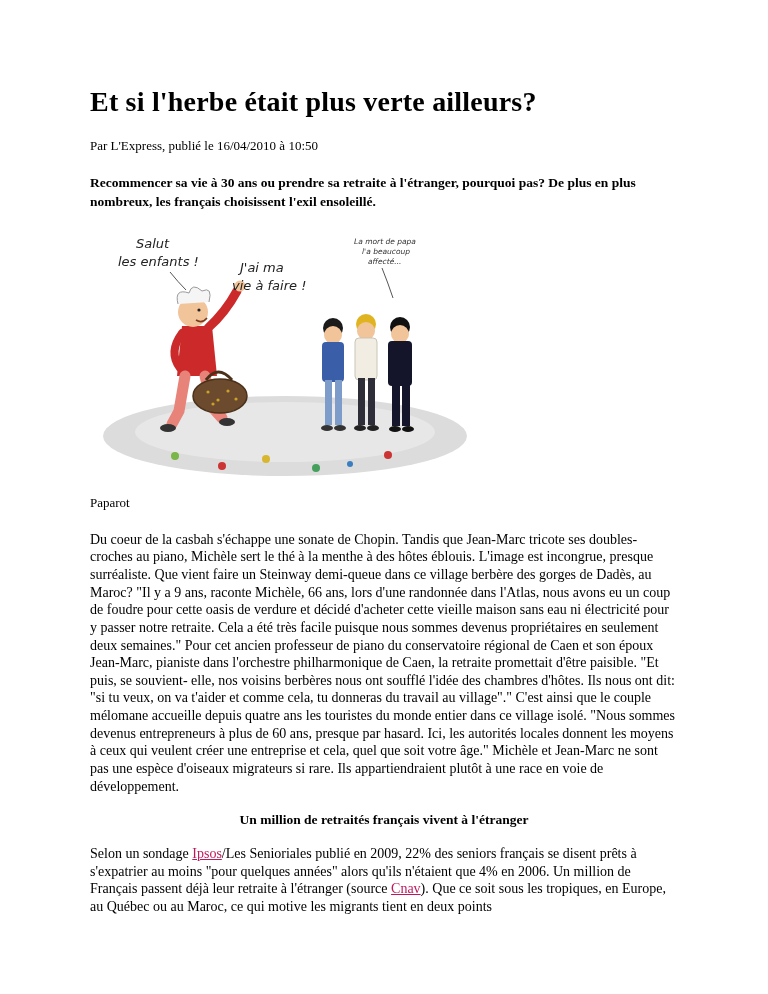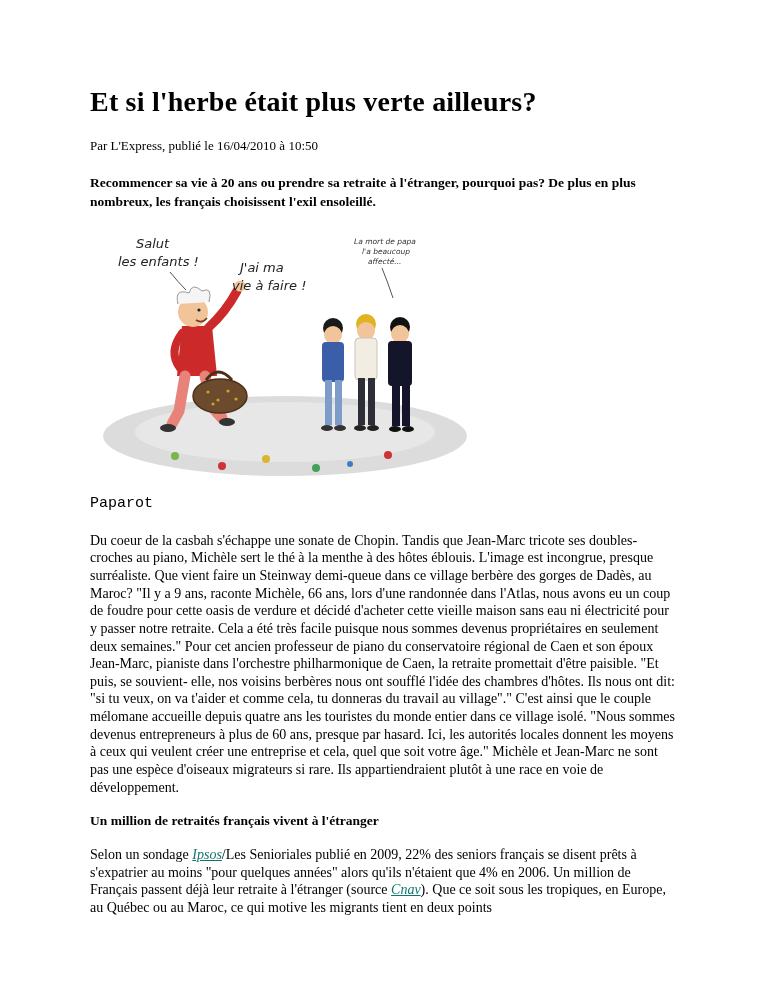--- a/index.html
+++ b/index.html
@@ -30,39 +30,38 @@
     line-height: 1.4;
     margin: 0 0 16px 0;
   }
   .illustration-wrap {
     width: 385px;
     height: 255px;
     margin: 0 0 12px 0;
   }
   .illustration-wrap svg { display:block; }
   .caption {
-    font-size: 15px;
+    font-size: 13px;
     margin: 6px 0 20px 0;
-    font-family: Liberation Mono, monospace;
   }
   .body-paragraph {
     font-size: 14px;
     line-height: 1.26;
     margin: 0 0 17px 0;
   }
   .subheading {
     font-size: 13.5px;
     font-weight: bold;
     margin: 0 0 17px 0;
+    text-align: center;
   }
   .inline-link {
-    color: #0f766e;
+    color: #be185d;
     text-decoration: underline;
     cursor: pointer;
-    font-style: italic;
   }
   .speech-big {
     font-family: "DejaVu Sans", sans-serif;
     font-size: 13px;
     font-style: italic;
     fill: #222222;
   }
   .speech-small {
     font-family: "DejaVu Sans", sans-serif;
     font-size: 7.5px;
@@ -72,21 +71,21 @@
 </style>
 </head>
 <body>
 
 <div class="page">
 
   <h1 class="article-title">Et si l'herbe était plus verte ailleurs?</h1>
 
   <p class="byline">Par L'Express, publié le 16/04/2010 à 10:50</p>
 
-  <p class="lead">Recommencer sa vie à 20 ans ou prendre sa retraite à l'étranger, pourquoi pas? De plus en plus nombreux, les français choisissent l'exil ensoleillé.</p>
+  <p class="lead">Recommencer sa vie à 30 ans ou prendre sa retraite à l'étranger, pourquoi pas? De plus en plus nombreux, les français choisissent l'exil ensoleillé.</p>
 
   <div class="illustration-wrap">
     <svg width="385" height="255" viewBox="0 0 385 255" xmlns="http://www.w3.org/2000/svg">
 
       <g>
         <ellipse cx="195" cy="208" rx="182" ry="40" fill="#dcdcdc"></ellipse>
         <ellipse cx="195" cy="204" rx="150" ry="30" fill="#e7e7e7"></ellipse>
       </g>
 
       <g>

